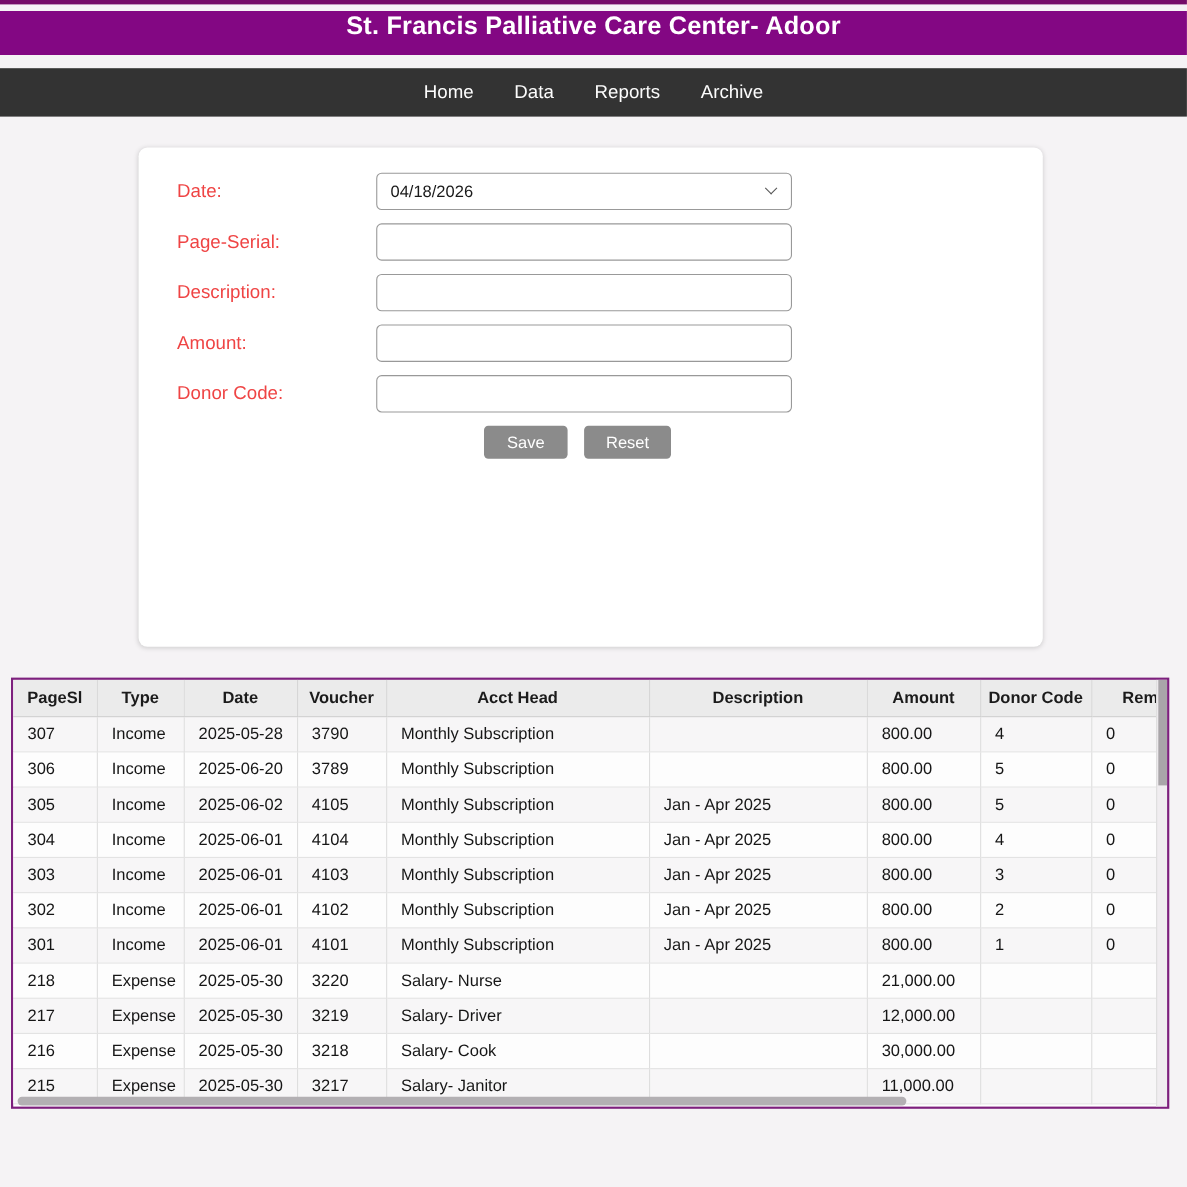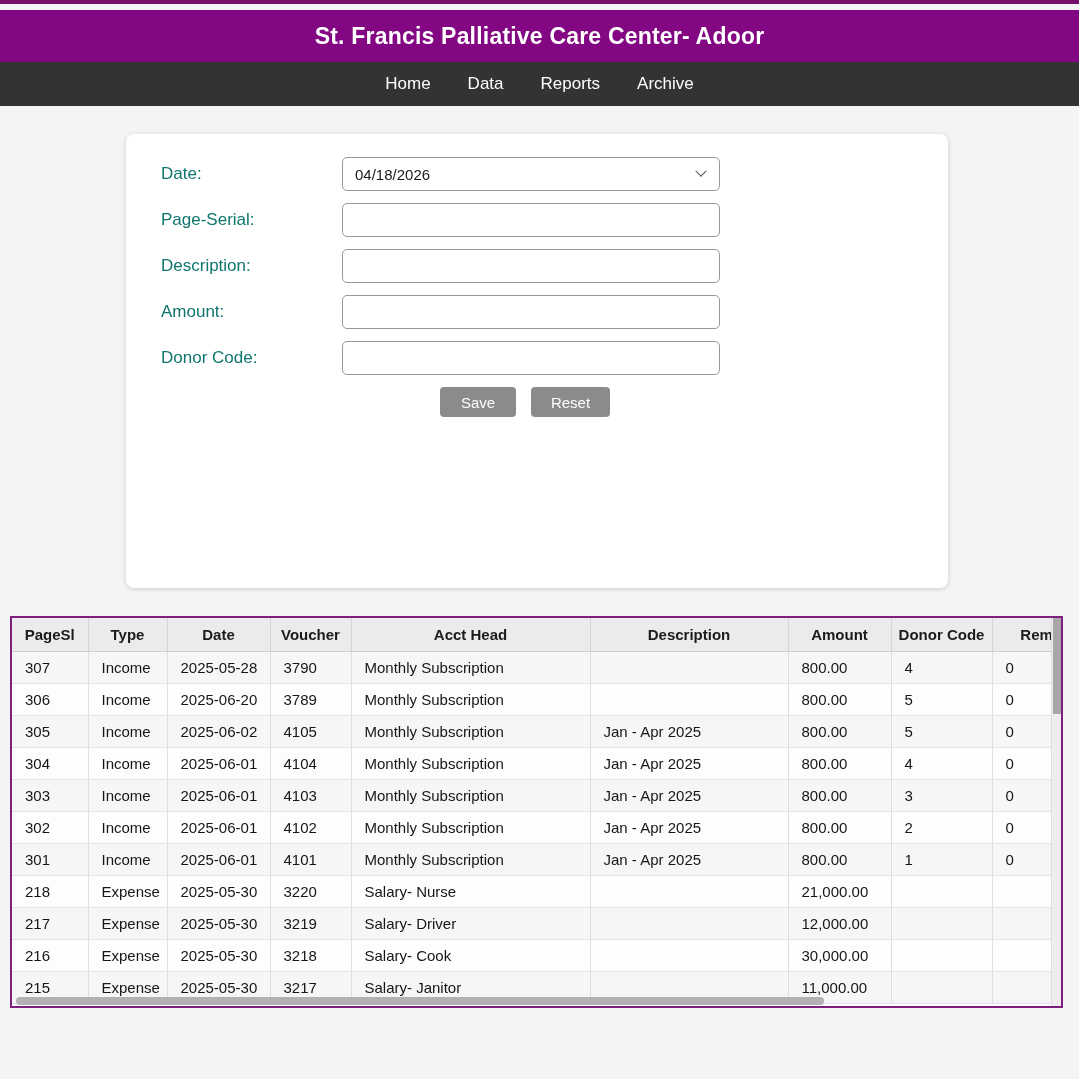--- a/index.html
+++ b/index.html
@@ -2,32 +2,32 @@
 <html><head>
 <meta charset="utf-8">
 <style>
   * { margin:0; padding:0; box-sizing:border-box; }
   html,body { width:1079px; height:1079px; }
   body { font-family:"Liberation Sans","DejaVu Sans",sans-serif; background:#f5f3f5; }
   .page { position:relative; width:1079px; height:1079px; overflow:hidden; }
 
   .top-strip { position:absolute; left:0; top:0; width:1079px; height:4px; background:#740c68; }
 
-  .app-header { position:absolute; left:0; top:10px; width:1079px; height:52px; background:#830783;
-    display:flex; align-items:center; justify-content:center; }
+  .app-header { position:absolute; left:0; top:10px; width:1079px; height:40px; background:#830783;
+    display:flex; align-items:flex-start; justify-content:center; }
   .app-header h1 { color:#fff; font-size:23px; font-weight:bold; letter-spacing:.2px; }
 
   .nav { position:absolute; left:0; top:62px; width:1079px; height:44px; background:#333333;
     display:flex; align-items:center; justify-content:center; gap:37px; }
   .nav a { color:#fdfdfd; font-size:17px; text-decoration:none; cursor:pointer; }
 
   .card { position:absolute; left:126px; top:134px; width:822px; height:454px; background:#ffffff;
     border-radius:8px; box-shadow:0 1px 5px rgba(0,0,0,0.16); padding:23px 0 0 35px; }
   .form-row { display:flex; align-items:center; height:34px; margin-bottom:12px; }
-  .form-row .lbl { width:181px; font-size:17px; color:#0f766e; }
+  .form-row .lbl { width:181px; font-size:17px; color:#ef4444; }
   .ctrl { width:378px; height:34px; border:1px solid #999; border-radius:5px; background:#fff;
     font-size:15px; color:#1a1a1a; padding:0 12px; font-family:inherit; }
   .sel { display:flex; align-items:center; justify-content:space-between; cursor:pointer; }
   .chev { width:8px; height:8px; border-right:1.5px solid #555; border-bottom:1.5px solid #555;
     transform:rotate(45deg) translate(-2px,-2px); margin-right:2px; }
   .btn-row { display:flex; gap:15px; margin-left:279px; margin-top:12px; }
   .btn { width:76px; height:30px; background:#8b8b8b; color:#fff; border:none; border-radius:4px;
     font-size:15px; font-family:inherit; cursor:pointer; }
   .btn.reset { width:79px; }
 

